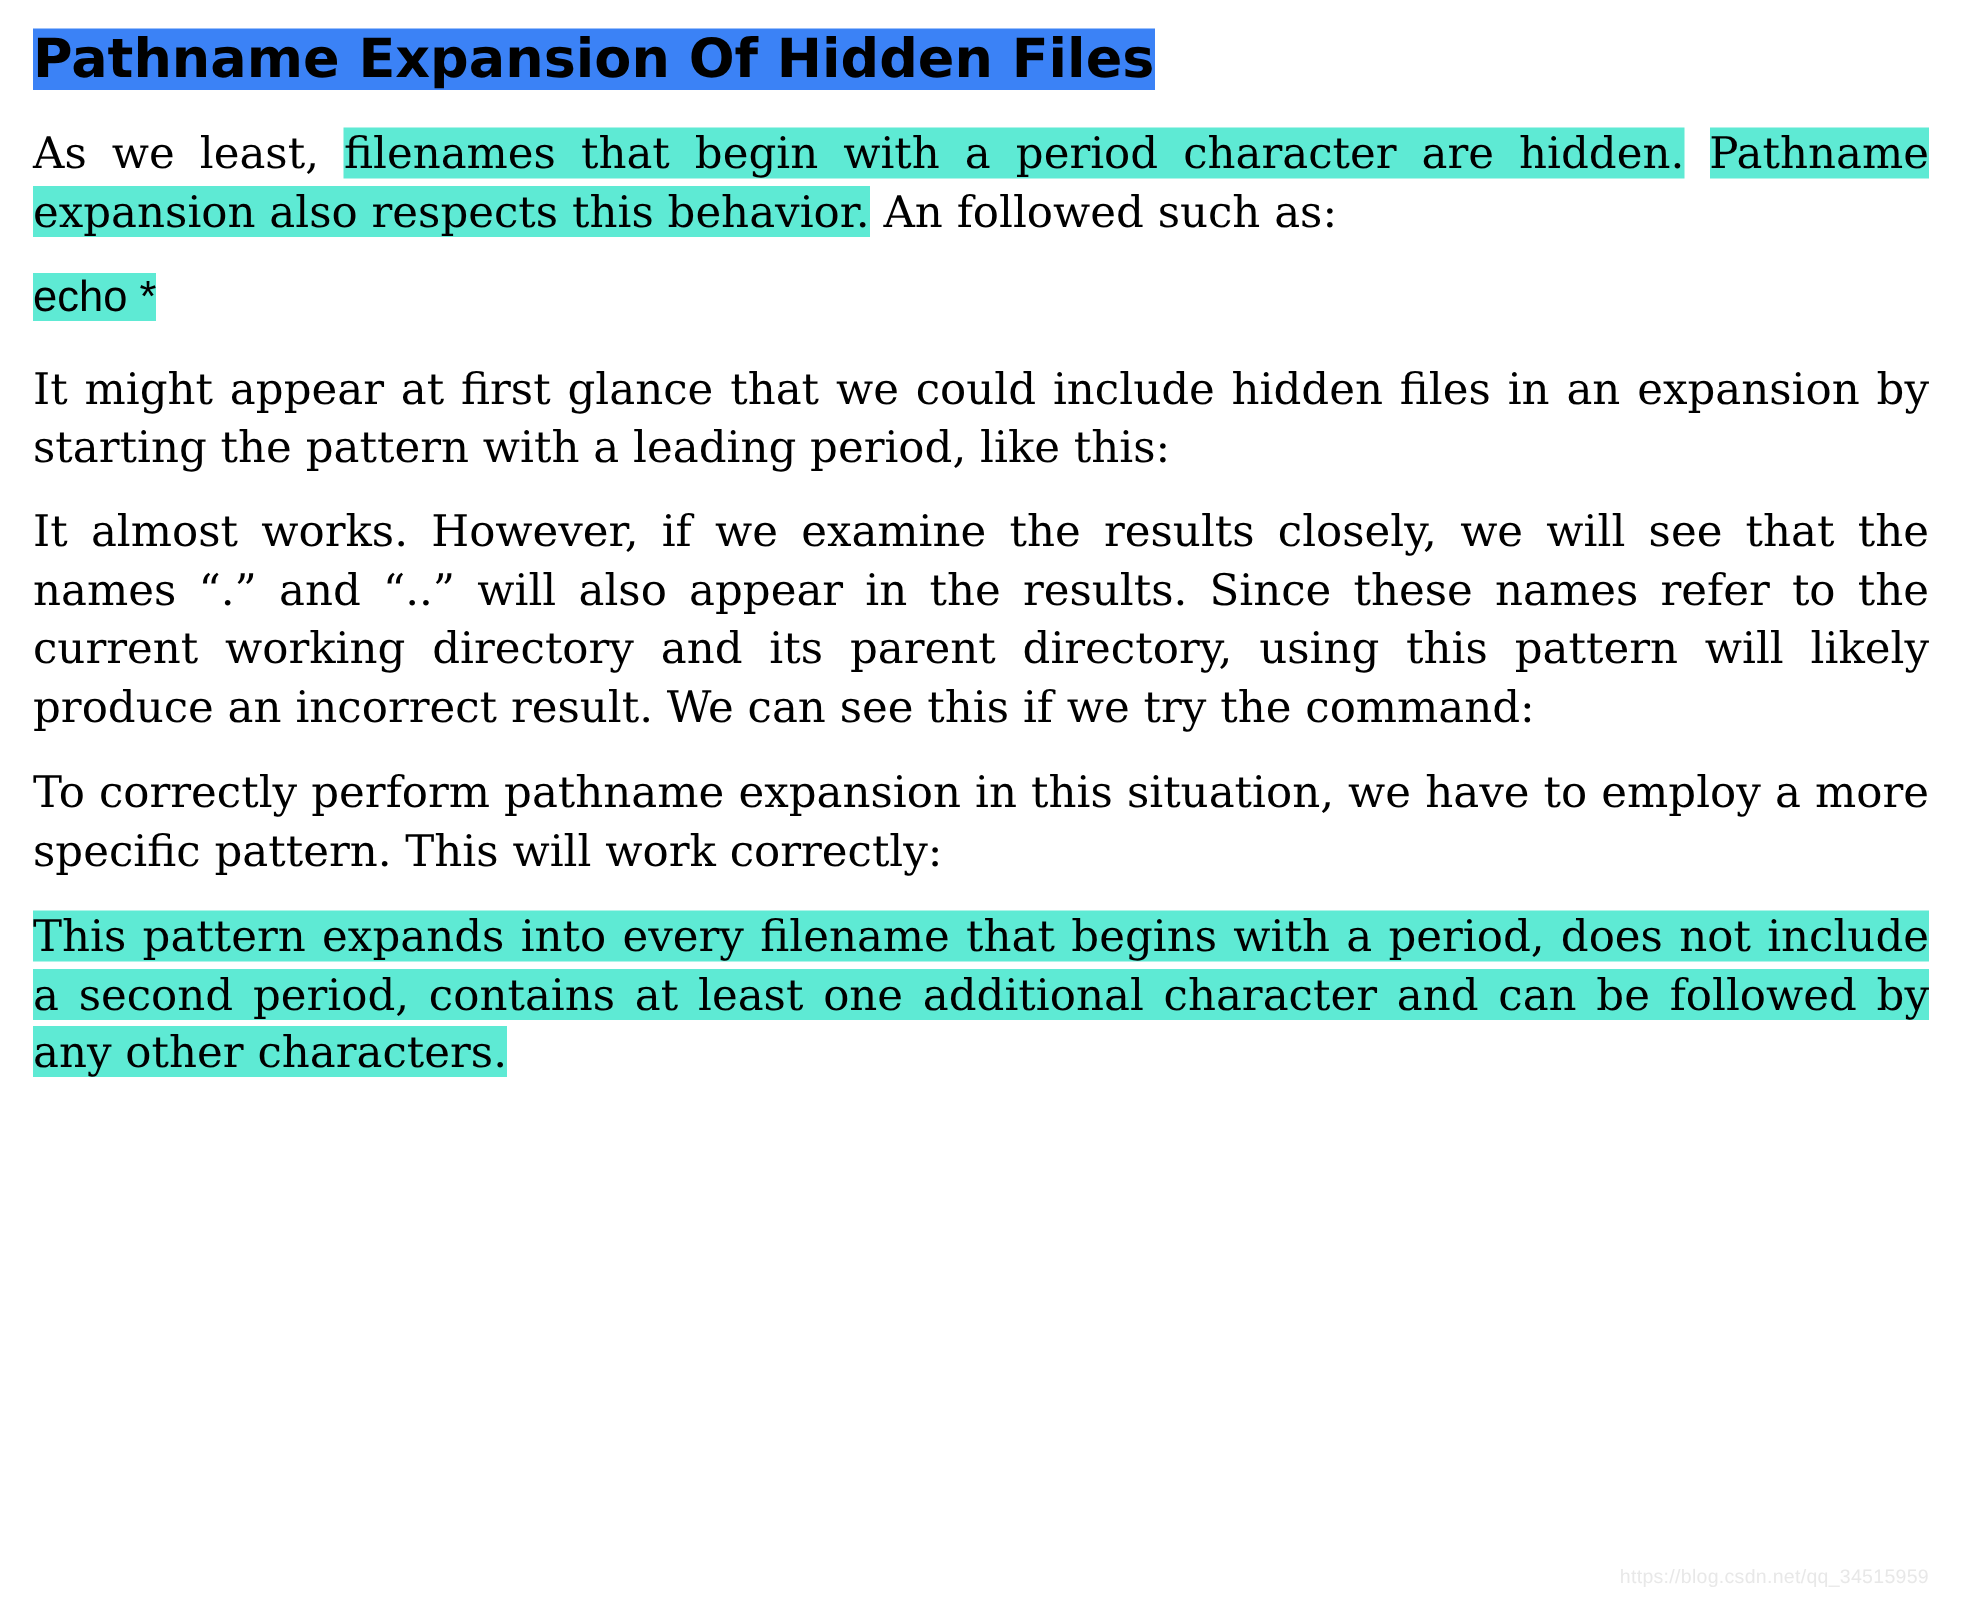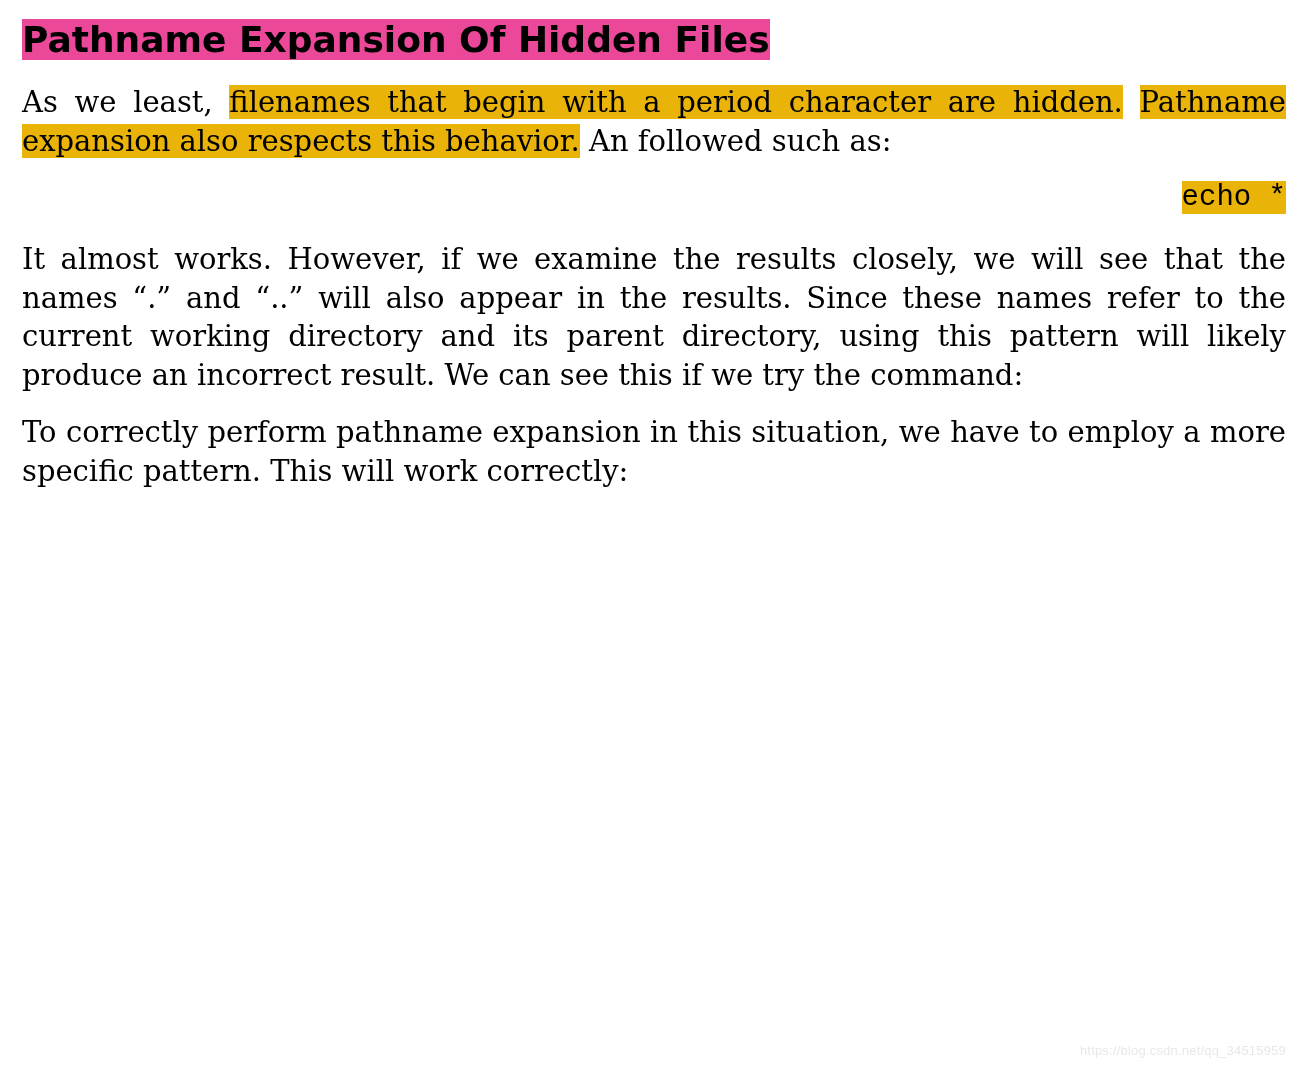--- a/index.html
+++ b/index.html
@@ -23,32 +23,31 @@
     line-height: 1.2;
     margin: 0 0 22px 0;
   }
   .para {
     font-size: 29px;
     line-height: 1.34;
     text-align: justify;
     margin: 0 0 18px 0;
   }
   .code {
-    font-family: Liberation Mono, monospace;
+    font-family: Liberation Sans, sans-serif;
     font-size: 29px;
     line-height: 1.34;
     white-space: pre;
     margin: 0 0 22px 0;
-    text-align: right;
   }
   .hl {
-    background: #eab308;
+    background: #5eead4;
   }
   .hlb {
-    background: #ec4899;
+    background: #3b82f6;
     display: inline;
     margin-top: 10px;
   }
   .watermark {
     position: absolute;
     bottom: 10px;
     right: 22px;
     font-family: Arial, sans-serif;
     font-size: 13px;
     color: #e8e8e8;
@@ -64,27 +63,33 @@
     <span class="hlb">Pathname Expansion Of Hidden Files</span>
   </h2>
 
   <p class="para">
     <span>As we least, </span><span class="hl">filenames that begin with a period character are hidden.</span><span>  </span><span class="hl">Pathname expansion also respects this behavior.</span><span>  An followed such as:</span>
   </p>
 
   <div class="code"><span class="hl">echo *</span></div>
 
 
+  <p class="para">
+    <span>It might appear at first glance that we could include hidden files in an expansion by starting the pattern with a leading period, like this:</span>
+  </p>
 
 
   <p class="para">
     <span>It almost works.  However, if we examine the results closely, we will see that the names “.” and “..” will also appear in the results.  Since these names refer to the current working directory and its parent directory, using this pattern will likely produce an incorrect result.  We can see this if we try the command:</span>
   </p>
 
 
   <p class="para">
     <span>To correctly perform pathname expansion in this situation, we have to employ a more specific pattern.  This will work correctly:</span>
   </p>
 
 
+  <p class="para">
+    <span class="hl">This pattern expands into every filename that begins with a period, does not include a second period, contains at least one additional character and can be followed by any other characters.</span>
+  </p>
 
   <div class="watermark">https://blog.csdn.net/qq_34515959</div>
 </div>
 
 </body></html>

